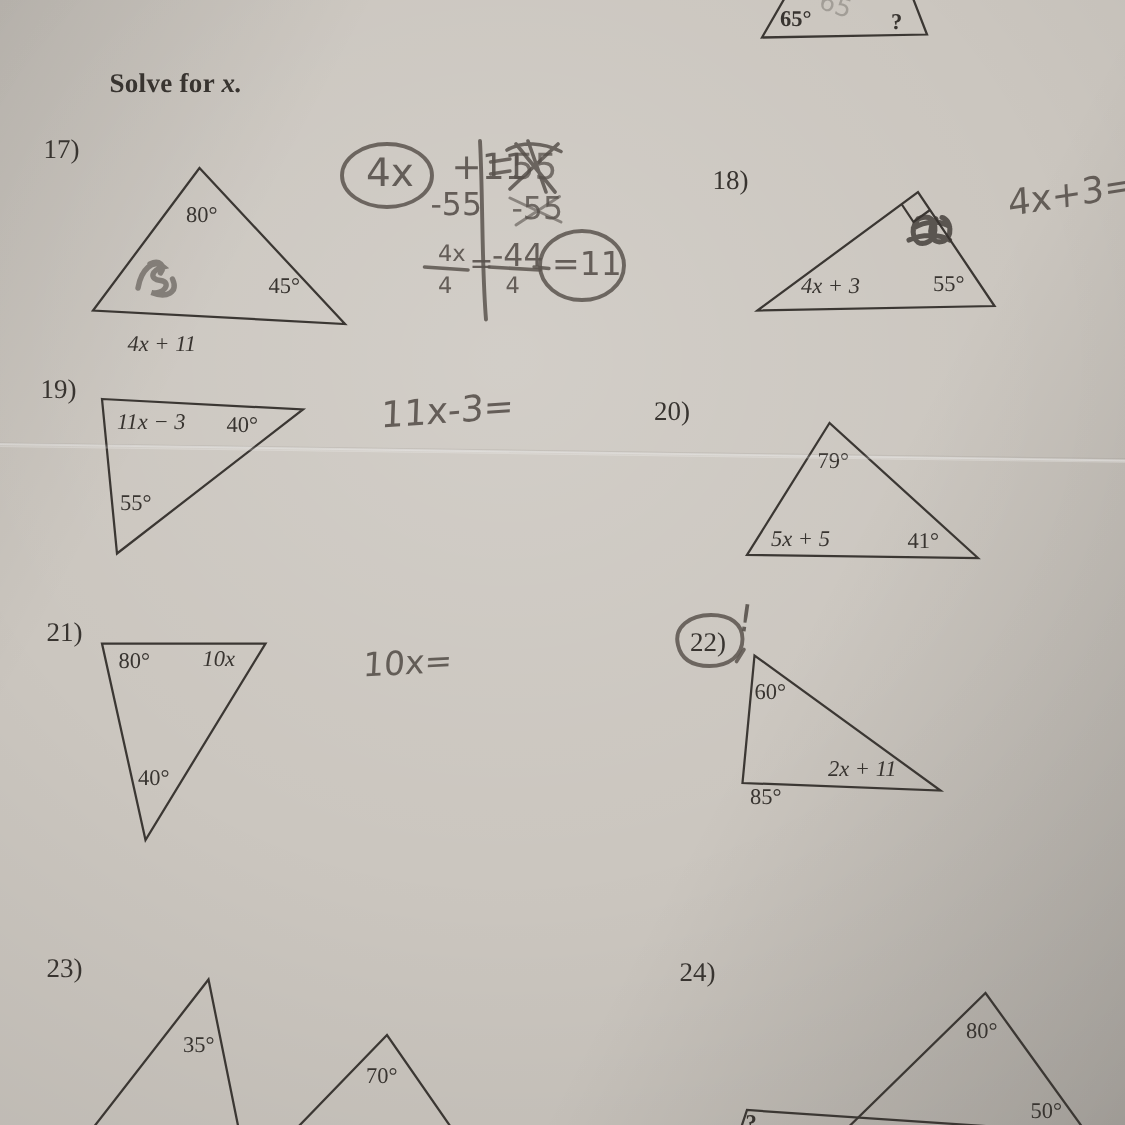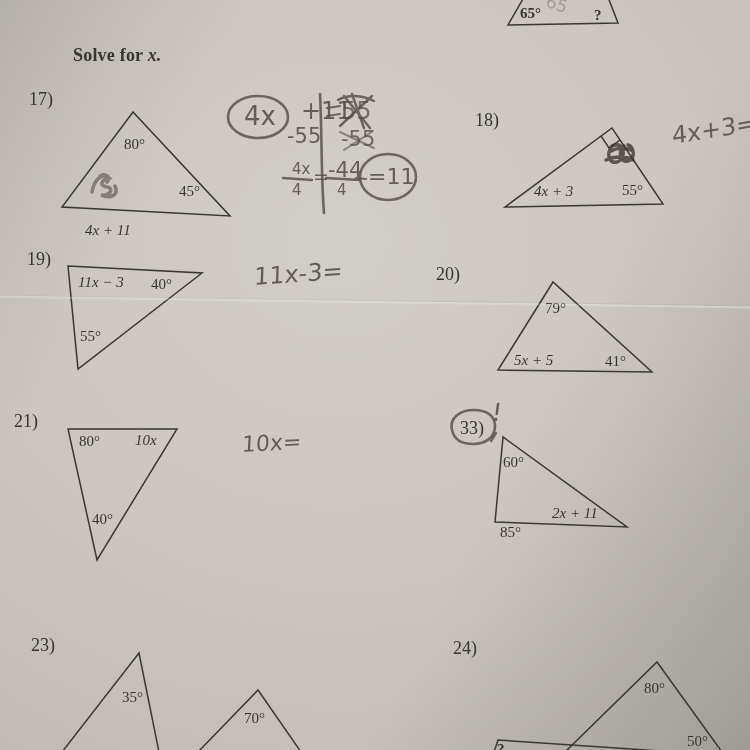--- a/index.html
+++ b/index.html
@@ -117,22 +117,22 @@
   </svg>
 
   <div class="lbl heading" style="left:37px;top:46px;">
     <span>Solve for </span><span class="it">x.</span>
   </div>
 
   <div class="lbl num" style="left:29px;top:90px;">17)</div>
   <div class="lbl num" style="left:475px;top:111px;">18)</div>
   <div class="lbl num" style="left:27px;top:250px;">19)</div>
   <div class="lbl num" style="left:436px;top:265px;">20)</div>
-  <div class="lbl num" style="left:14px;top:412px;">21)</div>
-  <div class="lbl num" style="left:460px;top:419px;">33)</div>
+  <div class="lbl num" style="left:31px;top:412px;">21)</div>
+  <div class="lbl num" style="left:460px;top:419px;">22)</div>
   <div class="lbl num" style="left:31px;top:636px;">23)</div>
   <div class="lbl num" style="left:453px;top:639px;">24)</div>
 
   <div class="lbl" style="left:520px;top:5px;font-weight:bold;">65°</div>
   <div class="lbl" style="left:594px;top:7px;font-weight:bold;">?</div>
   <div class="pencil ghost" style="left:546px;top:-6px;font-size:17px;transform:rotate(18deg);">65</div>
 
   <div class="lbl" style="left:124px;top:136px;">80°</div>
   <div class="lbl expr" style="left:85px;top:190px;margin-top:32px;">4x + 11</div>
   <div class="lbl" style="left:179px;top:183px;">45°</div>

